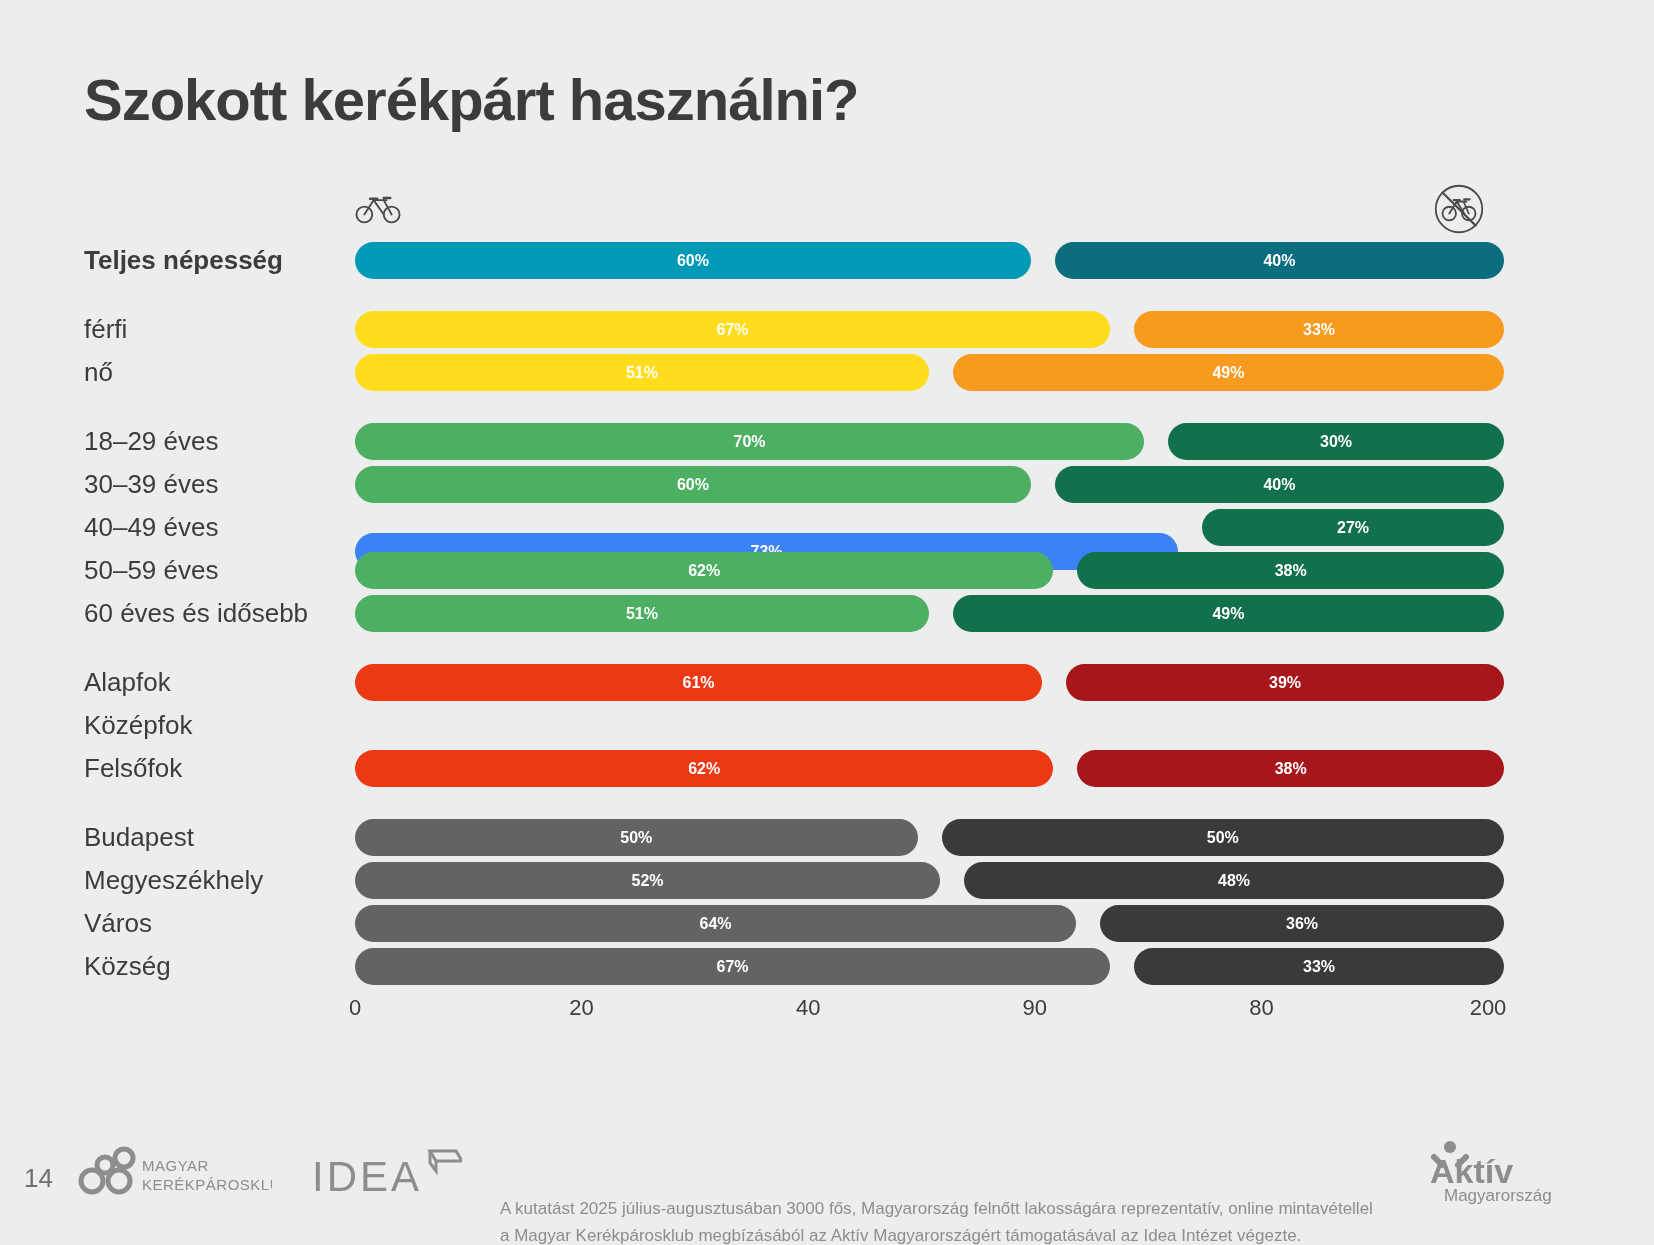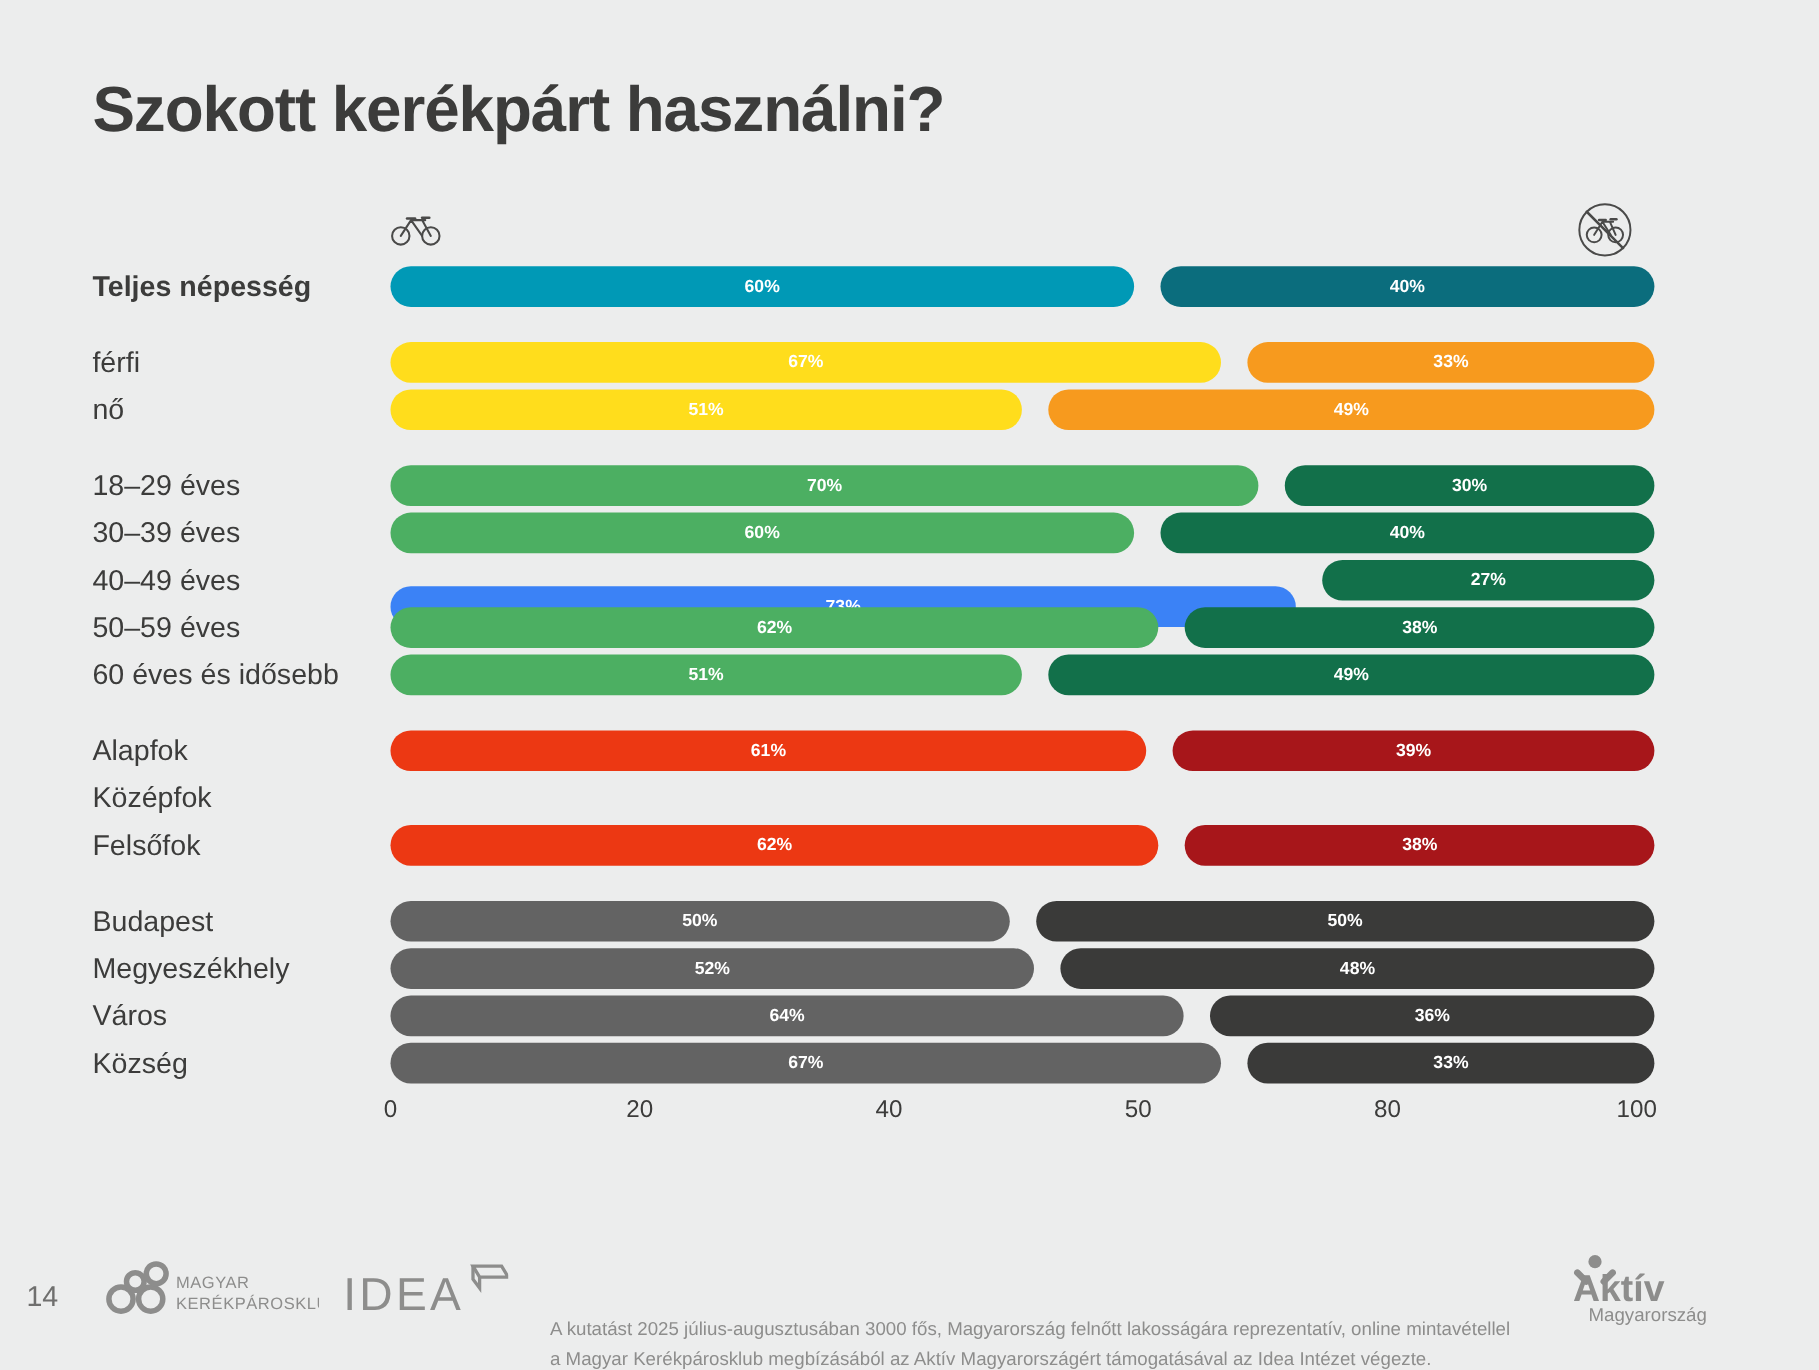--- a/index.html
+++ b/index.html
@@ -63,21 +63,21 @@
     font-size:22px;color:#3c3c3b;
     transform:translateX(-50%);
   }
 
   
   .footer{position:absolute;left:0;bottom:0;width:1654px;height:130px;}
   .page-num{
     position:absolute;left:24px;top:48px;
     font-size:26px;color:#6f6f6e;
   }
-  .logo-mk{position:absolute;left:90px;top:30px;width:200px;height:56px;}
+  .logo-mk{position:absolute;left:72px;top:30px;width:200px;height:56px;}
   .logo-idea{position:absolute;left:312px;top:32px;width:150px;height:54px;}
   .logo-aktiv{position:absolute;left:1418px;top:24px;width:160px;height:66px;}
   .logo-mk svg,.logo-idea svg,.logo-aktiv svg{display:block;width:100%;height:100%;}
   .disclaimer{
     position:absolute;left:500px;top:40px;width:850px;
     font-size:17px;line-height:1.6;color:#8d8d8c;margin-top:40px;
   }
   .disclaimer div{white-space:nowrap;}
 </style>
 </head>
@@ -212,23 +212,23 @@
             <div class="seg left" style="width: 755.11px; background: rgb(99, 99, 99);">67%</div>
             <div class="seg right" style="width: 369.89px; background: rgb(58, 58, 57);">33%</div>
           </div>
         </div>
       </div>
 
     <div class="axis" id="axis" style="top: 815px;">
         <div class="tick" style="left: 0px;">0</div>
         <div class="tick" style="left: 226.6px;">20</div>
         <div class="tick" style="left: 453.2px;">40</div>
-        <div class="tick" style="left: 679.8px;">50</div>
+        <div class="tick" style="left: 679.8px;">90</div>
         <div class="tick" style="left: 906.4px;">80</div>
-        <div class="tick" style="left: 1133px;">100</div>
+        <div class="tick" style="left: 1133px;">200</div>
       </div>
   </div>
 
   <div class="footer">
     <div class="page-num">14</div>
 
     <div class="logo-mk">
       <svg viewBox="0 0 200 56">
         <g fill="none" stroke="#8d8d8c" stroke-width="5">
           <circle cx="20" cy="36" r="11"></circle>

